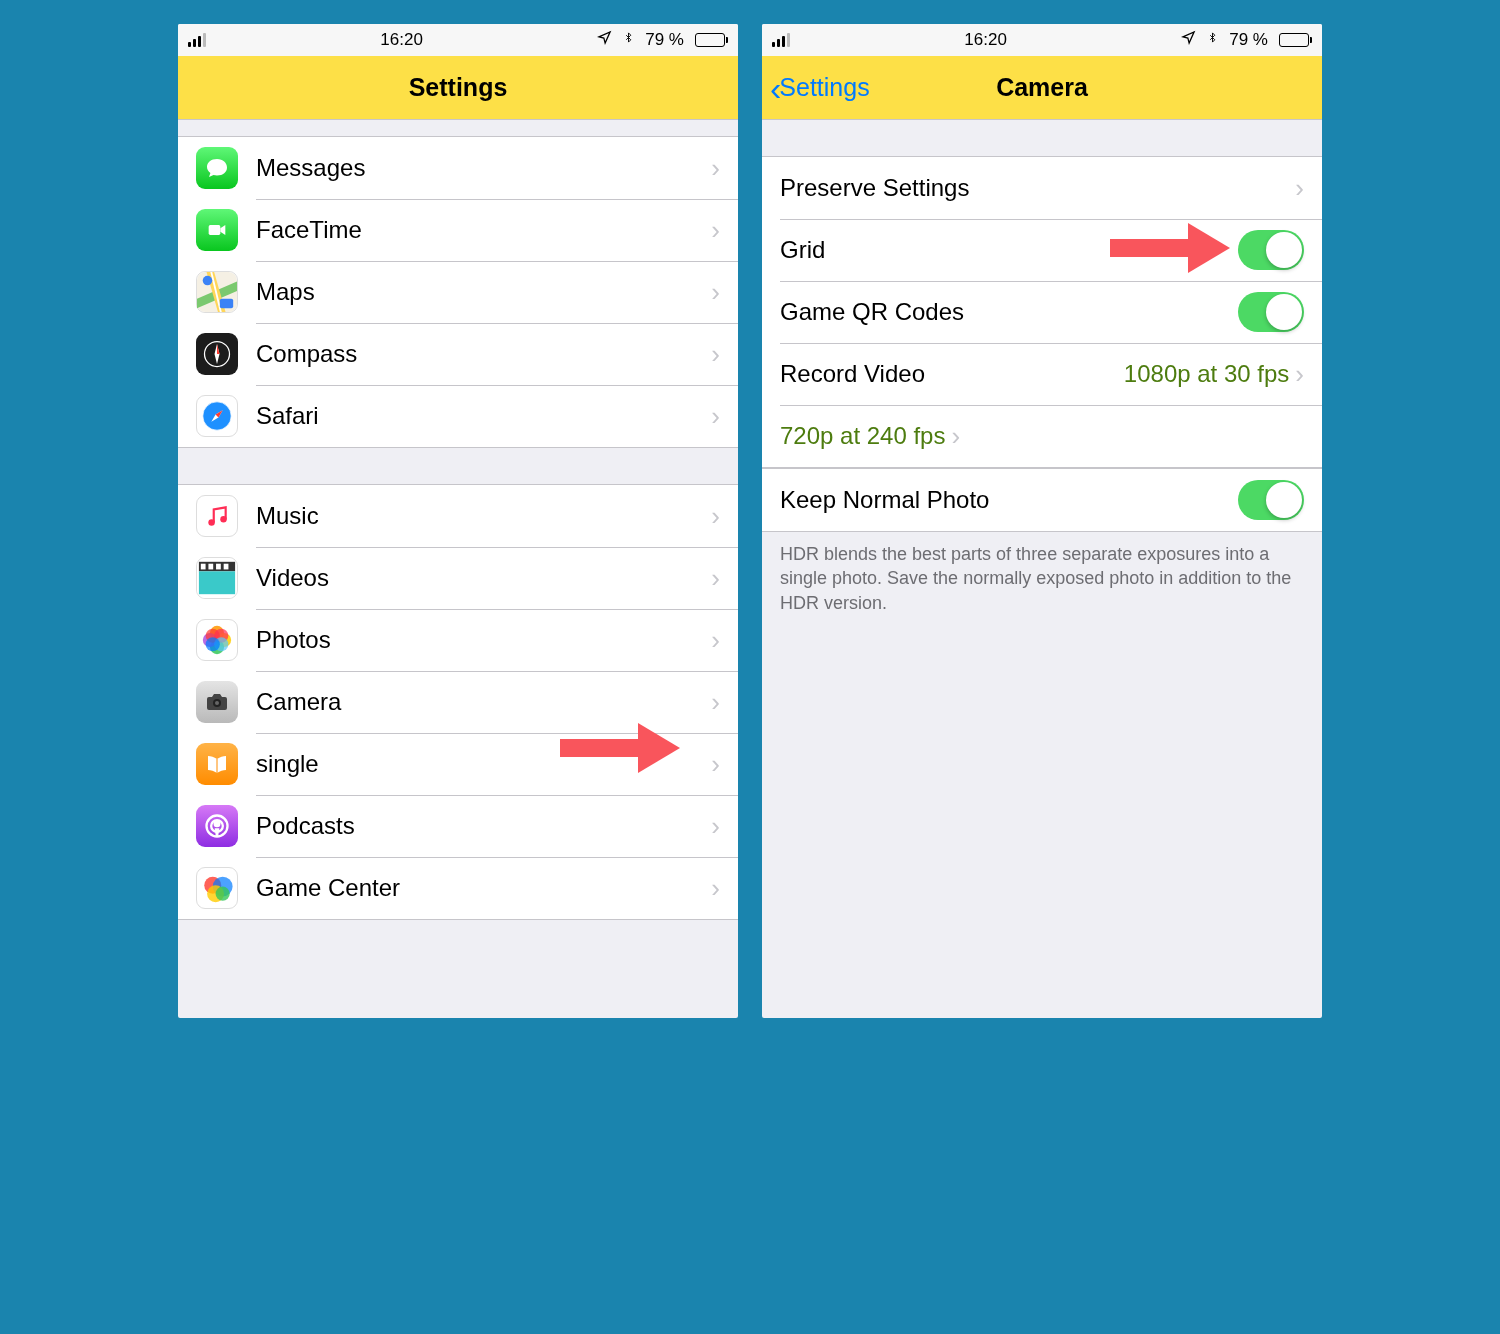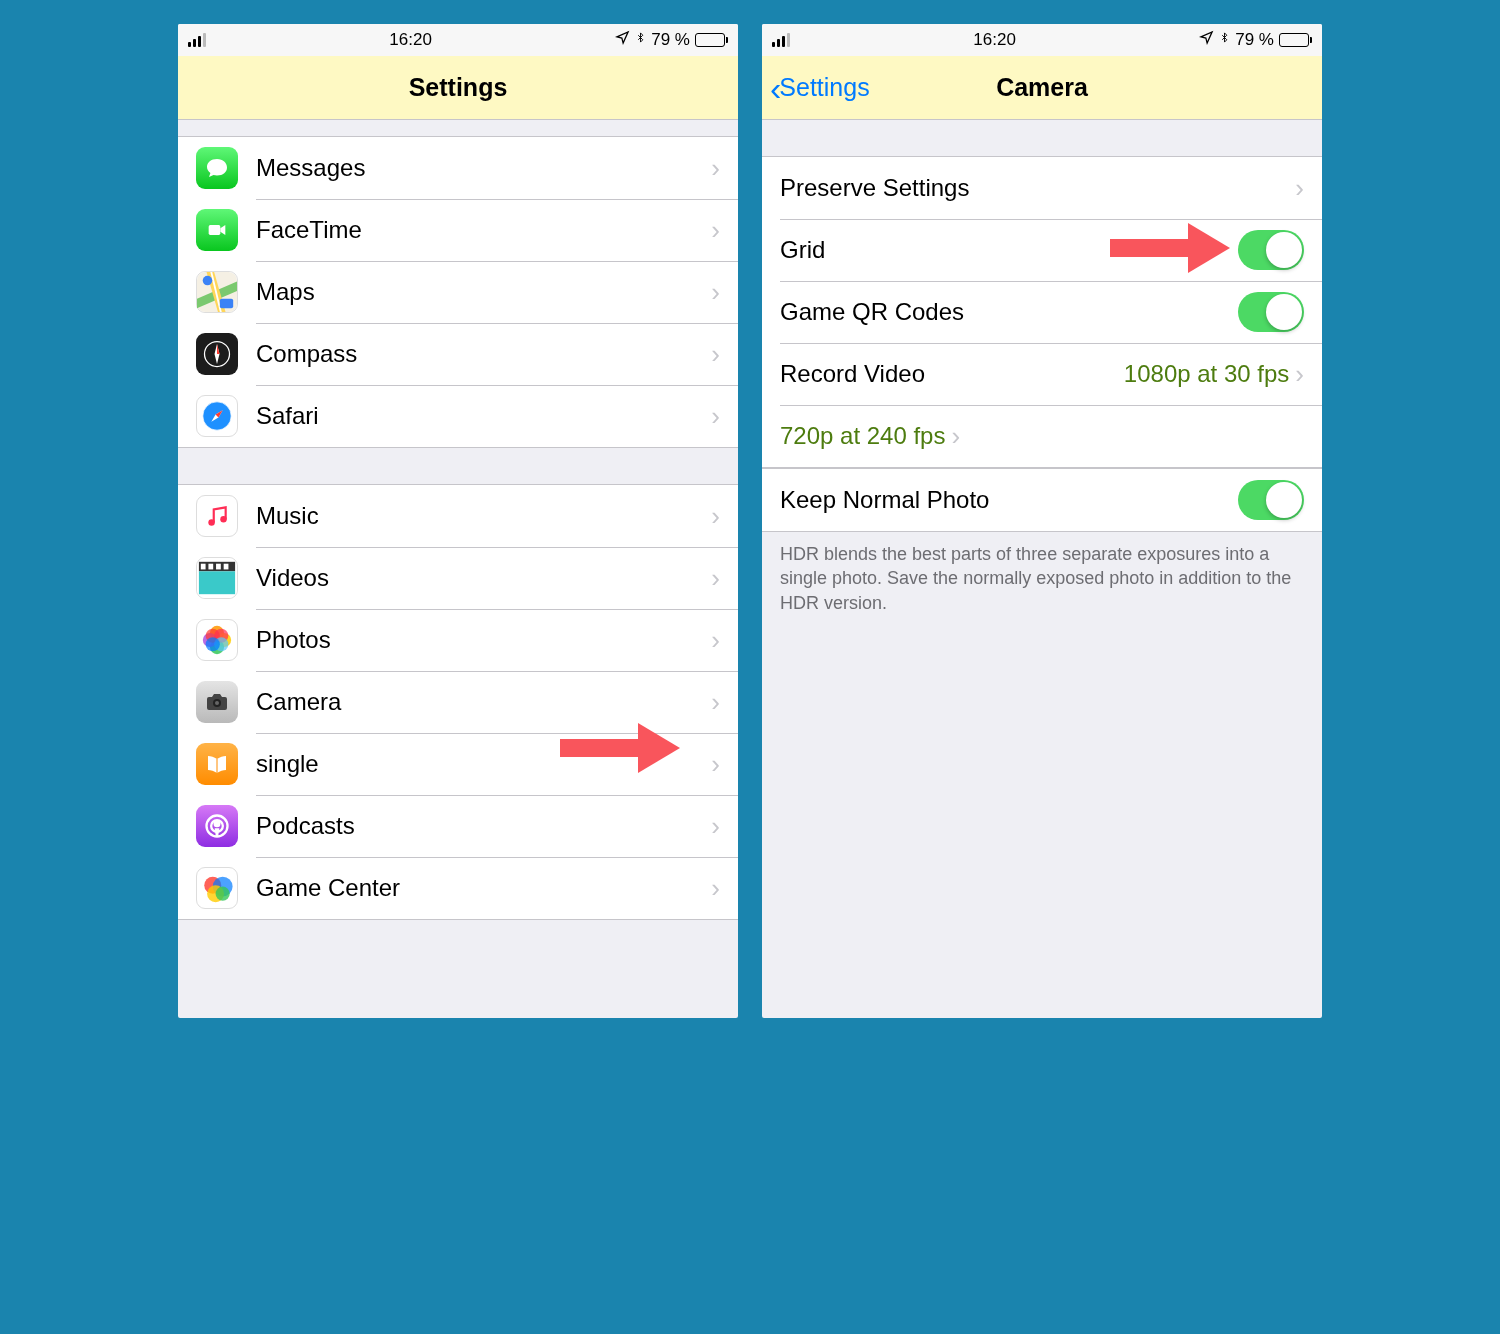--- a/index.html
+++ b/index.html
@@ -25,34 +25,34 @@
     height: 32px;
     background: #f7f7f7;
     display: flex;
     align-items: center;
     justify-content: space-between;
     padding: 0 10px;
     font-size: 17px;
     font-weight: 500;
   }
   .status-left { display: flex; align-items: center; gap: 4px; }
-  .status-right { display: flex; align-items: center; gap: 5px; }
+  .status-right { display: flex; align-items: center; gap: 11px; }
   .signal-bars { display: flex; align-items: flex-end; gap: 2px; height: 14px; }
   .signal-bars span { width: 3px; background: #000; border-radius: 1px; }
   .signal-bars span:nth-child(1){height:5px;}
   .signal-bars span:nth-child(2){height:8px;}
   .signal-bars span:nth-child(3){height:11px;}
   .signal-bars span:nth-child(4){height:14px; background:#bbb;}
   .battery { display: inline-flex; align-items: center; }
   .battery-body { width: 30px; height: 14px; border: 1.5px solid #000; border-radius: 3px; position: relative; padding:1px;}
   .battery-fill { height: 100%; width: 79%; background: #000; border-radius:1px;}
   .battery-tip { width: 2px; height: 6px; background: #000; margin-left: 1px; border-radius:0 1px 1px 0;}
   .nav-bar {
     height: 64px;
-    background: #fef9c3;
+    background: #fde047;
     border-bottom: 1px solid #c6c5ca;
     display: flex;
     align-items: center;
     justify-content: center;
     position: relative;
   }
   .nav-title { font-size: 25px; font-weight: 600; }
   .nav-back {
     position: absolute; left: 8px; top: 0; bottom: 0;
     display: flex; align-items: center;

